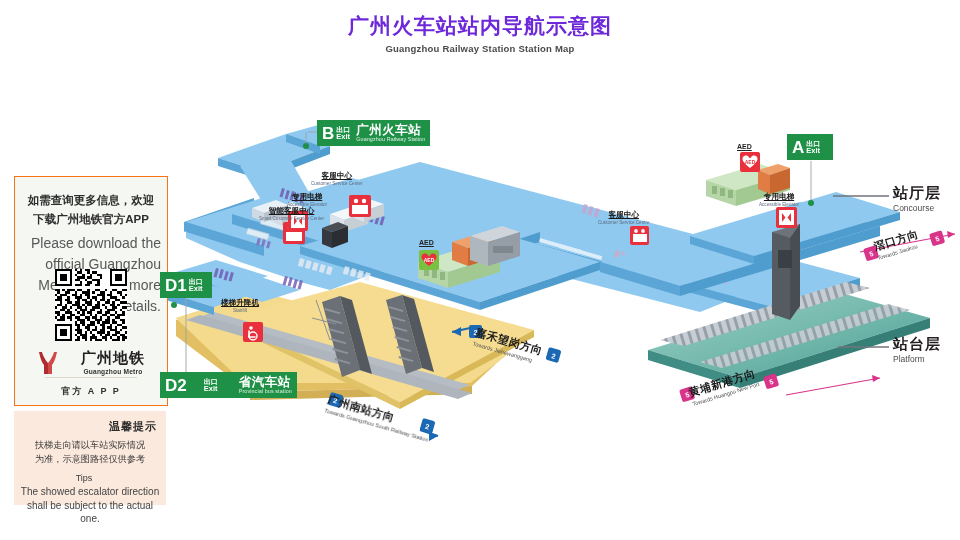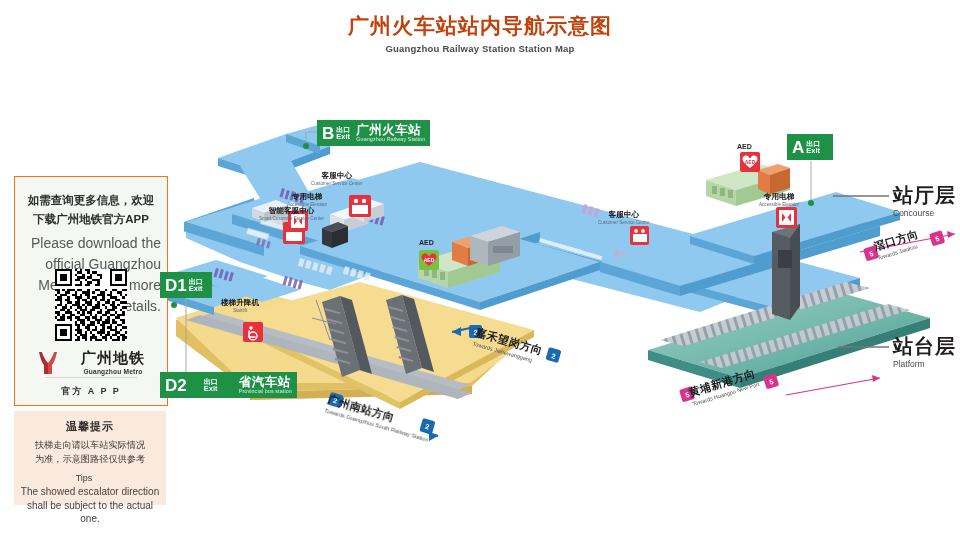--- a/index.html
+++ b/index.html
@@ -5,21 +5,21 @@
   html,body{margin:0;padding:0;}
   body{
     width:960px;height:540px;background:#ffffff;overflow:hidden;
     font-family:"Liberation Sans","DejaVu Sans",sans-serif;
     position:relative;
   }
   .page{position:absolute;left:0;top:0;width:960px;height:540px;}
 
   
   .title-wrap{position:absolute;left:0;top:12px;width:960px;text-align:center;}
-  .title-cn{font-size:21px;font-weight:bold;color:#c2410c;letter-spacing:1px;}
+  .title-cn{font-size:21px;font-weight:bold;color:#6d28d9;letter-spacing:1px;}
   .title-en{font-size:9.5px;font-weight:bold;color:#4a4a4a;margin-top:3px;letter-spacing:.2px;}
 
   
   .info-panel{
     position:absolute;left:14px;top:176px;width:152px;height:228px;
     background:#f4f7f2;border:1px solid #f97316;
   }
   .info-cn{
     position:absolute;left:8px;top:14px;width:136px;text-align:center;
     font-size:11.5px;font-weight:bold;color:#2d2d2d;line-height:1.65;
@@ -44,21 +44,21 @@
   }
   .logo-divider{position:absolute;left:30px;top:200px;width:92px;height:1px;background:#ded7cd;}
 
   
   .tips{
     position:absolute;left:14px;top:411px;width:152px;height:94px;
     background:#fbe9dd;
   }
   .tips-title{
     position:absolute;left:0;top:8px;width:152px;text-align:center;
-    font-size:11px;font-weight:bold;color:#2d2d2d;letter-spacing:1px;
+    font-size:11px;font-weight:bold;color:#2d2d2d;letter-spacing:1px;padding-left:43px;
   }
   .tips-cn{
     position:absolute;left:4px;top:27px;width:144px;text-align:center;
     font-size:9.2px;color:#3a3a3a;line-height:1.55;
   }
   .tips-en-title{
     position:absolute;left:0;top:62px;width:140px;text-align:center;
     font-size:9px;color:#3a3a3a;
   }
   .tips-en{
@@ -82,28 +82,28 @@
   .exit-dest .dc{font-size:12.5px;font-weight:bold;color:#fff;display:block;letter-spacing:.5px;}
   .exit-dest .de{font-size:5.4px;color:#dff0e4;display:block;letter-spacing:.1px;}
 
   #exit-b{left:317px;top:120px;height:26px;}
   #exit-a{left:787px;top:134px;height:26px;width:46px;}
   #exit-d1{left:160px;top:272px;height:26px;width:52px;}
   #exit-d2{left:160px;top:372px;height:26px;gap:15px;}
 
   
   .level-label{position:absolute;text-align:left;}
-  .level-cn{font-size:20px;font-weight:bold;color:#231f20;line-height:1.05;letter-spacing:1px;}
+  .level-cn{font-size:15px;font-weight:bold;color:#231f20;line-height:1.05;letter-spacing:1px;}
   .level-en{font-size:8.5px;color:#4a4a4a;margin-top:2px;}
   #lvl-concourse{left:893px;top:185px;}
   #lvl-platform{left:893px;top:336px;}
 
   
   .fac{position:absolute;text-align:center;pointer-events:none;}
-  .fac .cn{font-size:7.6px;font-weight:bold;color:#1a1a1a;line-height:1.15;white-space:nowrap;}
+  .fac .cn{font-size:7.6px;font-weight:bold;color:#1a1a1a;line-height:1.15;white-space:nowrap;text-decoration:underline;}
   .fac .en{font-size:4.6px;color:#5c6b80;line-height:1.2;white-space:nowrap;}
   .fac.aed .cn{font-size:7px;color:#222;}
 
   #fac-csc-left{left:311px;top:172px;}
   #fac-elev-left{left:287px;top:193px;}
   #fac-smart{left:259px;top:207px;}
   #fac-csc-right{left:598px;top:211px;}
   #fac-aed-mid{left:419px;top:239px;}
   #fac-aed-right{left:737px;top:143px;}
   #fac-elev-right{left:759px;top:193px;}

